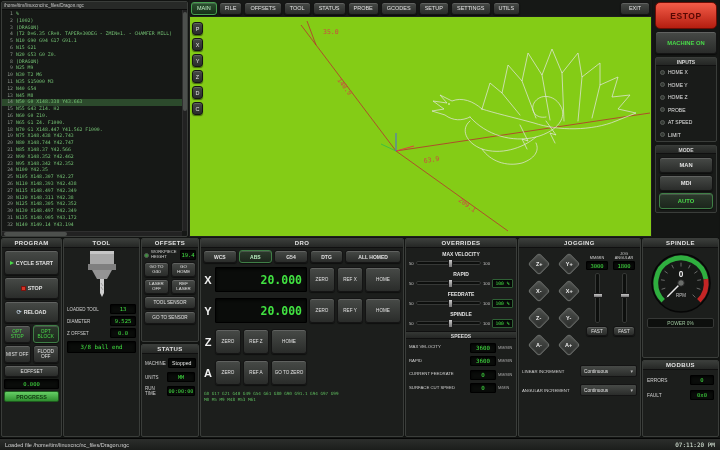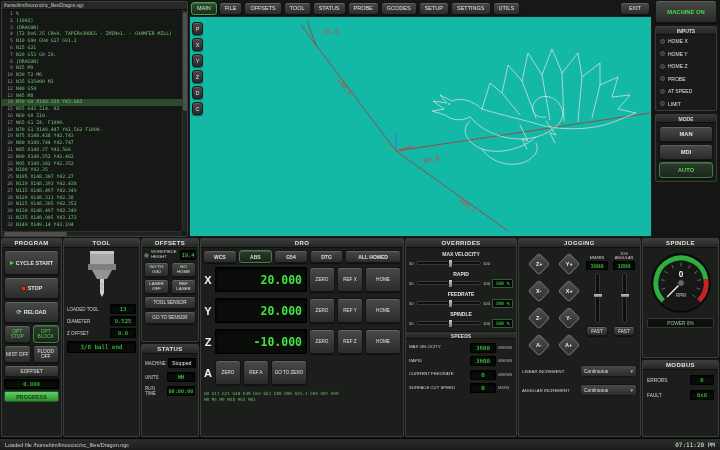--- a/index.html
+++ b/index.html
@@ -25,21 +25,21 @@
 .gc-hthumb{position:absolute;left:2px;top:0;height:100%;width:35%;background:#4d504d;border-radius:2px;}
 
 
 #menubar{position:absolute;left:189px;top:0;width:463px;height:16px;display:flex;align-items:center;gap:2px;background:#161816;padding:0 2px;}
 .menu-items{display:flex;gap:2px;flex:1;}
 .menu-btn{height:13px;padding:0 5px;font-size:5.5px;}
 .menu-items div:nth-of-type(1){background:linear-gradient(#2a512f,#173019);border-color:#46a050;color:#c2eec7;}
 .exit-btn{width:30px;height:13px;flex:none;}
 
 
-#preview{position:absolute;left:189px;top:16px;width:463px;height:221px;background:#14b8a6;border:1px solid #1e1e1e;}
+#preview{position:absolute;left:189px;top:16px;width:463px;height:221px;background:#84cc16;border:1px solid #1e1e1e;}
 #preview svg.scene{position:absolute;left:0;top:0;}
 .view-btns{position:absolute;left:2px;top:5px;display:flex;flex-direction:column;gap:3px;z-index:2;}
 .view-btn{width:11px;height:13px;font-size:5.5px;}
 .dim{fill:#d04545;font-size:6.5px;font-family:"DejaVu Sans Mono",monospace;}
 
 
 #sidebar{position:absolute;left:653px;top:0;width:66px;height:237px;background:#141614;}
 .estop{margin:2px;height:27px;background:linear-gradient(#f35c48,#b51e10);border:1px solid #6d0d06;border-radius:5px;color:#570803;font-weight:bold;font-size:8.5px;display:flex;align-items:center;justify-content:center;letter-spacing:.6px;}
 .machine-on{margin:0 2px 3px;height:23px;font-size:5.8px;font-weight:bold;color:#49d849;}
 .side-box{margin:0 2px 3px;border:1px solid #3a3d3a;background:#191b19;border-radius:2px;}
@@ -380,20 +380,21 @@
     <div class="btn view-btn">P</div>
         <div class="btn view-btn">X</div>
         <div class="btn view-btn">Y</div>
         <div class="btn view-btn">Z</div>
         <div class="btn view-btn">D</div>
         <div class="btn view-btn">C</div>
       </div>
   </div>
 
   <div id="sidebar">
+    <div class="estop">ESTOP</div>
     <div class="btn machine-on">MACHINE ON</div>
     <div class="side-box">
       <div class="side-title">INPUTS</div>
       <div class="inputs-list">
 
           <div class="input-row">
             <span class="led"></span>
             <span class="input-lbl">HOME X</span>
           </div>
 
@@ -559,21 +560,20 @@
         <div class="dro-row">
           <span class="axis-letter">Y</span>
           <span class="axis-value lcd">20.000</span>
           <div class="btn axis-btn">ZERO</div>
           <div class="btn axis-btn">REF Y</div>
           <div class="btn axis-btn wide">HOME</div>
         </div>
 
         <div class="dro-row">
           <span class="axis-letter">Z</span>
-          <span class="axis-value lcd">-10.000</span>
           <div class="btn axis-btn">ZERO</div>
           <div class="btn axis-btn">REF Z</div>
           <div class="btn axis-btn wide">HOME</div>
         </div>
 
         <div class="dro-row">
           <span class="axis-letter">A</span>
           <div class="btn axis-btn">ZERO</div>
           <div class="btn axis-btn">REF A</div>
           <div class="btn axis-btn wide">GO TO ZERO</div>

